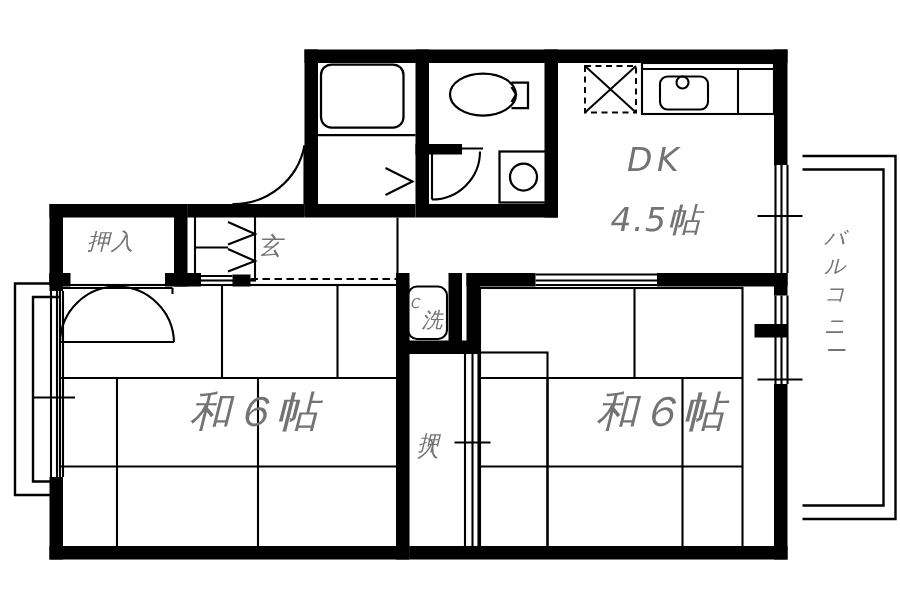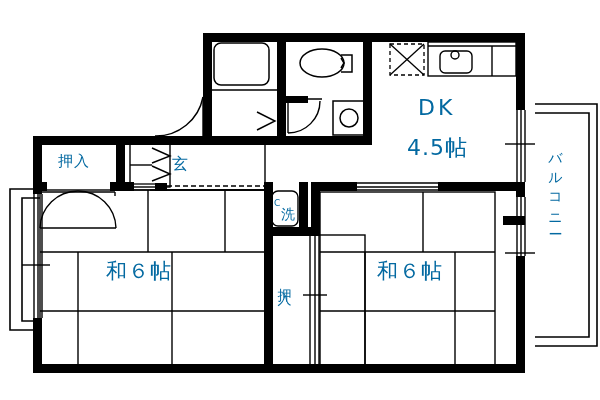--- a/index.html
+++ b/index.html
@@ -17,41 +17,43 @@
   }
   #plan {
     position: absolute;
     left: 0;
     top: 0;
     width: 600px;
     height: 400px;
   }
   .label {
     position: absolute;
-    color: #0369a1;
+    color: #737373;
     font-family: "DejaVu Sans", "Liberation Sans", sans-serif;
     white-space: pre;
     line-height: 1;
     user-select: none;
+    font-style: italic;
   }
   .lbl-dk {
     font-size: 22px;
     letter-spacing: 3px;
     font-weight: 500;
   }
   .lbl-dk2 {
     font-size: 22px;
     letter-spacing: 1px;
     font-weight: 500;
     margin-top: 10px;
   }
   .lbl-room {
-    font-size: 21px;
+    font-size: 28px;
     letter-spacing: 1px;
     font-weight: 500;
+    margin-left: 20px;
   }
   .lbl-oshi {
     font-size: 15px;
     letter-spacing: 1px;
   }
   .lbl-oshi-v {
     font-size: 14px;
     writing-mode: vertical-rl;
     letter-spacing: 3px;
   }

